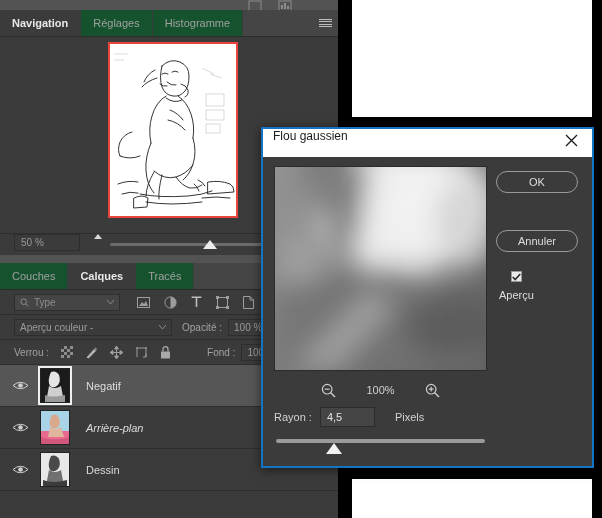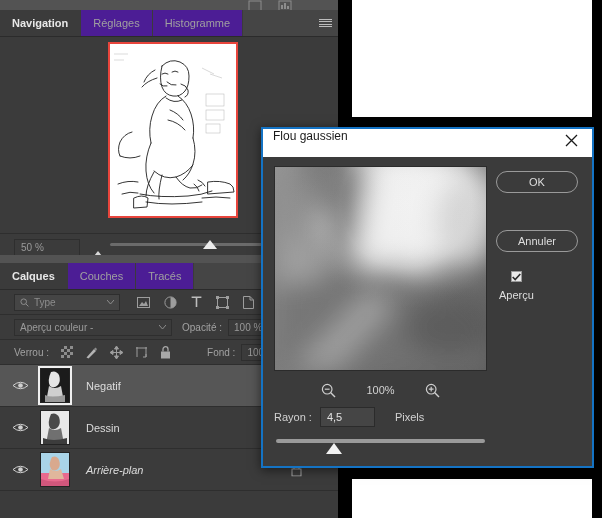--- a/index.html
+++ b/index.html
@@ -24,21 +24,21 @@
   .panel{position:absolute;left:0;width:338px;background:#3b3b3b;}
 
   
   .tabbar{
     position:relative;height:26px;background:#454545;
     border-bottom:1px solid #2b2b2b;
     display:flex;align-items:stretch;
   }
   .tab{
     display:flex;align-items:center;padding:0 12px;
-    font-size:11px;color:#a0a0a0;background:#4c1d95;
+    font-size:11px;color:#a0a0a0;background:#14532d;
     border-right:1px solid #3b3b3b;cursor:default;
     white-space:nowrap;
   }
   .tab.active{background:#3b3b3b;color:#e8e8e8;font-weight:bold;}
   .tabfill{flex:1;background:#454545;}
   .panelmenu{
     width:26px;display:flex;align-items:center;justify-content:center;
     background:#454545;
   }
   .hamb{width:13px;height:9px;display:flex;flex-direction:column;justify-content:space-between;}
@@ -47,21 +47,21 @@
   
   .nav-body{position:relative;height:196px;background:#3b3b3b;}
   .nav-thumb{
     position:absolute;left:108px;top:5px;width:130px;height:176px;
     background:#fff;border:2px solid #e8453c;box-sizing:border-box;
     overflow:hidden;
   }
   .nav-thumb svg{display:block;}
   .nav-footer{
     position:relative;height:22px;background:#3b3b3b;
-    border-top:1px solid #2e2e2e;display:flex;align-items:flex-end;
+    border-top:1px solid #2e2e2e;display:flex;align-items:flex-start;
   }
   .zoomfield{
     width:66px;height:17px;margin-left:14px;background:#3b3b3b;
     border:1px solid #2e2e2e;box-sizing:border-box;
     display:flex;align-items:center;padding-left:6px;
     font-size:10px;color:#9a9a9a;
   }
   .mt-small,.mt-big{
     width:0;height:0;border-left:5px solid transparent;border-right:5px solid transparent;
     border-bottom:6px solid #d8d8d8;margin-left:14px;
@@ -270,25 +270,25 @@
           <div class="knob" style="left:44%;"></div>
         </div>
       </div>
     </div>
 
     <div class="dockgap" style="top:255px;"></div>
 
     <div class="panel" style="top:263px;height:255px;">
 
       <div class="tabbar">
+        <div class="tab">
+          <span>Couches</span>
+        </div>
         <div class="tab active">
           <span>Calques</span>
-        </div>
-        <div class="tab">
-          <span>Couches</span>
         </div>
         <div class="tab">
           <span>Tracés</span>
         </div>
         <div class="tabfill"></div>
       </div>
 
       <div class="lp-row">
         <div class="filterfield">
           <svg width="9" height="9" viewBox="0 0 9 9">
@@ -415,52 +415,52 @@
 
       <div class="layer">
         <span class="eye">
           <svg width="17" height="11" viewBox="0 0 17 11">
               <path d="M1 5.5 Q8.5 -1 16 5.5 Q8.5 12 1 5.5z" fill="none" stroke="#d0d0d0" stroke-width="1"></path>
               <circle cx="8.5" cy="5.5" r="2.3" fill="#d0d0d0"></circle>
             </svg>
         </span>
         <span class="lthumb">
           <svg width="28" height="33" viewBox="0 0 28 33">
-              <rect width="28" height="33" fill="#e8e8e8"></rect>
-              <path d="M10 3 q5 -2 8 3 q2 6 -1 10 q-4 4 -8 1 q-3 -5 1 -14z" fill="#4a4a4a"></path>
-              <path d="M8 17 q6 4 12 0 l3 16 l-18 0z" fill="#707070"></path>
-              <path d="M2 27 q10 4 24 0 l0 6 l-24 0z" fill="#3c3c3c"></path>
-            </svg>
-        </span>
-        <span class="lname">Dessin</span>
+              <rect width="28" height="33" fill="#a9d4e8"></rect>
+              <rect y="20" width="28" height="13" fill="#e86a8e"></rect>
+              <path d="M11 4 q5 -2 7 3 q2 6 -1 9 q-4 3 -7 0 q-3 -5 1 -12z" fill="#d9a98e"></path>
+              <path d="M9 16 q6 4 11 0 l3 10 l-16 0z" fill="#e0b79c"></path>
+              <path d="M0 26 q14 5 28 0 l0 7 l-28 0z" fill="#d1577c"></path>
+            </svg>
+        </span>
+        <span class="lname italic">Arrière-plan</span>
+        <span class="lock-right icon">
+          <svg width="11" height="13" viewBox="0 0 11 13">
+              <rect x="1" y="5.5" width="9" height="7" fill="none" stroke="#a8a8a8"></rect>
+              <path d="M3 5.5 L3 3.2 A2.5 2.5 0 0 1 8 3.2 L8 5.5" fill="none" stroke="#a8a8a8" stroke-width="1.2"></path>
+            </svg>
+        </span>
       </div>
 
       <div class="layer">
         <span class="eye">
           <svg width="17" height="11" viewBox="0 0 17 11">
               <path d="M1 5.5 Q8.5 -1 16 5.5 Q8.5 12 1 5.5z" fill="none" stroke="#d0d0d0" stroke-width="1"></path>
               <circle cx="8.5" cy="5.5" r="2.3" fill="#d0d0d0"></circle>
             </svg>
         </span>
         <span class="lthumb">
           <svg width="28" height="33" viewBox="0 0 28 33">
-              <rect width="28" height="33" fill="#a9d4e8"></rect>
-              <rect y="20" width="28" height="13" fill="#e86a8e"></rect>
-              <path d="M11 4 q5 -2 7 3 q2 6 -1 9 q-4 3 -7 0 q-3 -5 1 -12z" fill="#d9a98e"></path>
-              <path d="M9 16 q6 4 11 0 l3 10 l-16 0z" fill="#e0b79c"></path>
-              <path d="M0 26 q14 5 28 0 l0 7 l-28 0z" fill="#d1577c"></path>
-            </svg>
-        </span>
-        <span class="lname italic">Arrière-plan</span>
-        <span class="lock-right icon">
-          <svg width="11" height="13" viewBox="0 0 11 13">
-              <rect x="1" y="5.5" width="9" height="7" fill="none" stroke="#a8a8a8"></rect>
-              <path d="M3 5.5 L3 3.2 A2.5 2.5 0 0 1 8 3.2 L8 5.5" fill="none" stroke="#a8a8a8" stroke-width="1.2"></path>
-            </svg>
-        </span>
+              <rect width="28" height="33" fill="#e8e8e8"></rect>
+              <path d="M10 3 q5 -2 8 3 q2 6 -1 10 q-4 4 -8 1 q-3 -5 1 -14z" fill="#4a4a4a"></path>
+              <path d="M8 17 q6 4 12 0 l3 16 l-18 0z" fill="#707070"></path>
+              <path d="M2 27 q10 4 24 0 l0 6 l-24 0z" fill="#3c3c3c"></path>
+            </svg>
+        </span>
+        <span class="lname">Dessin</span>
       </div>
     </div>
   </div>
 
   <div class="dlg">
 
     <div class="dlg-title">
       <span class="t">Flou gaussien</span>
       <span class="dlg-close">
         <svg width="13" height="13" viewBox="0 0 13 13">

